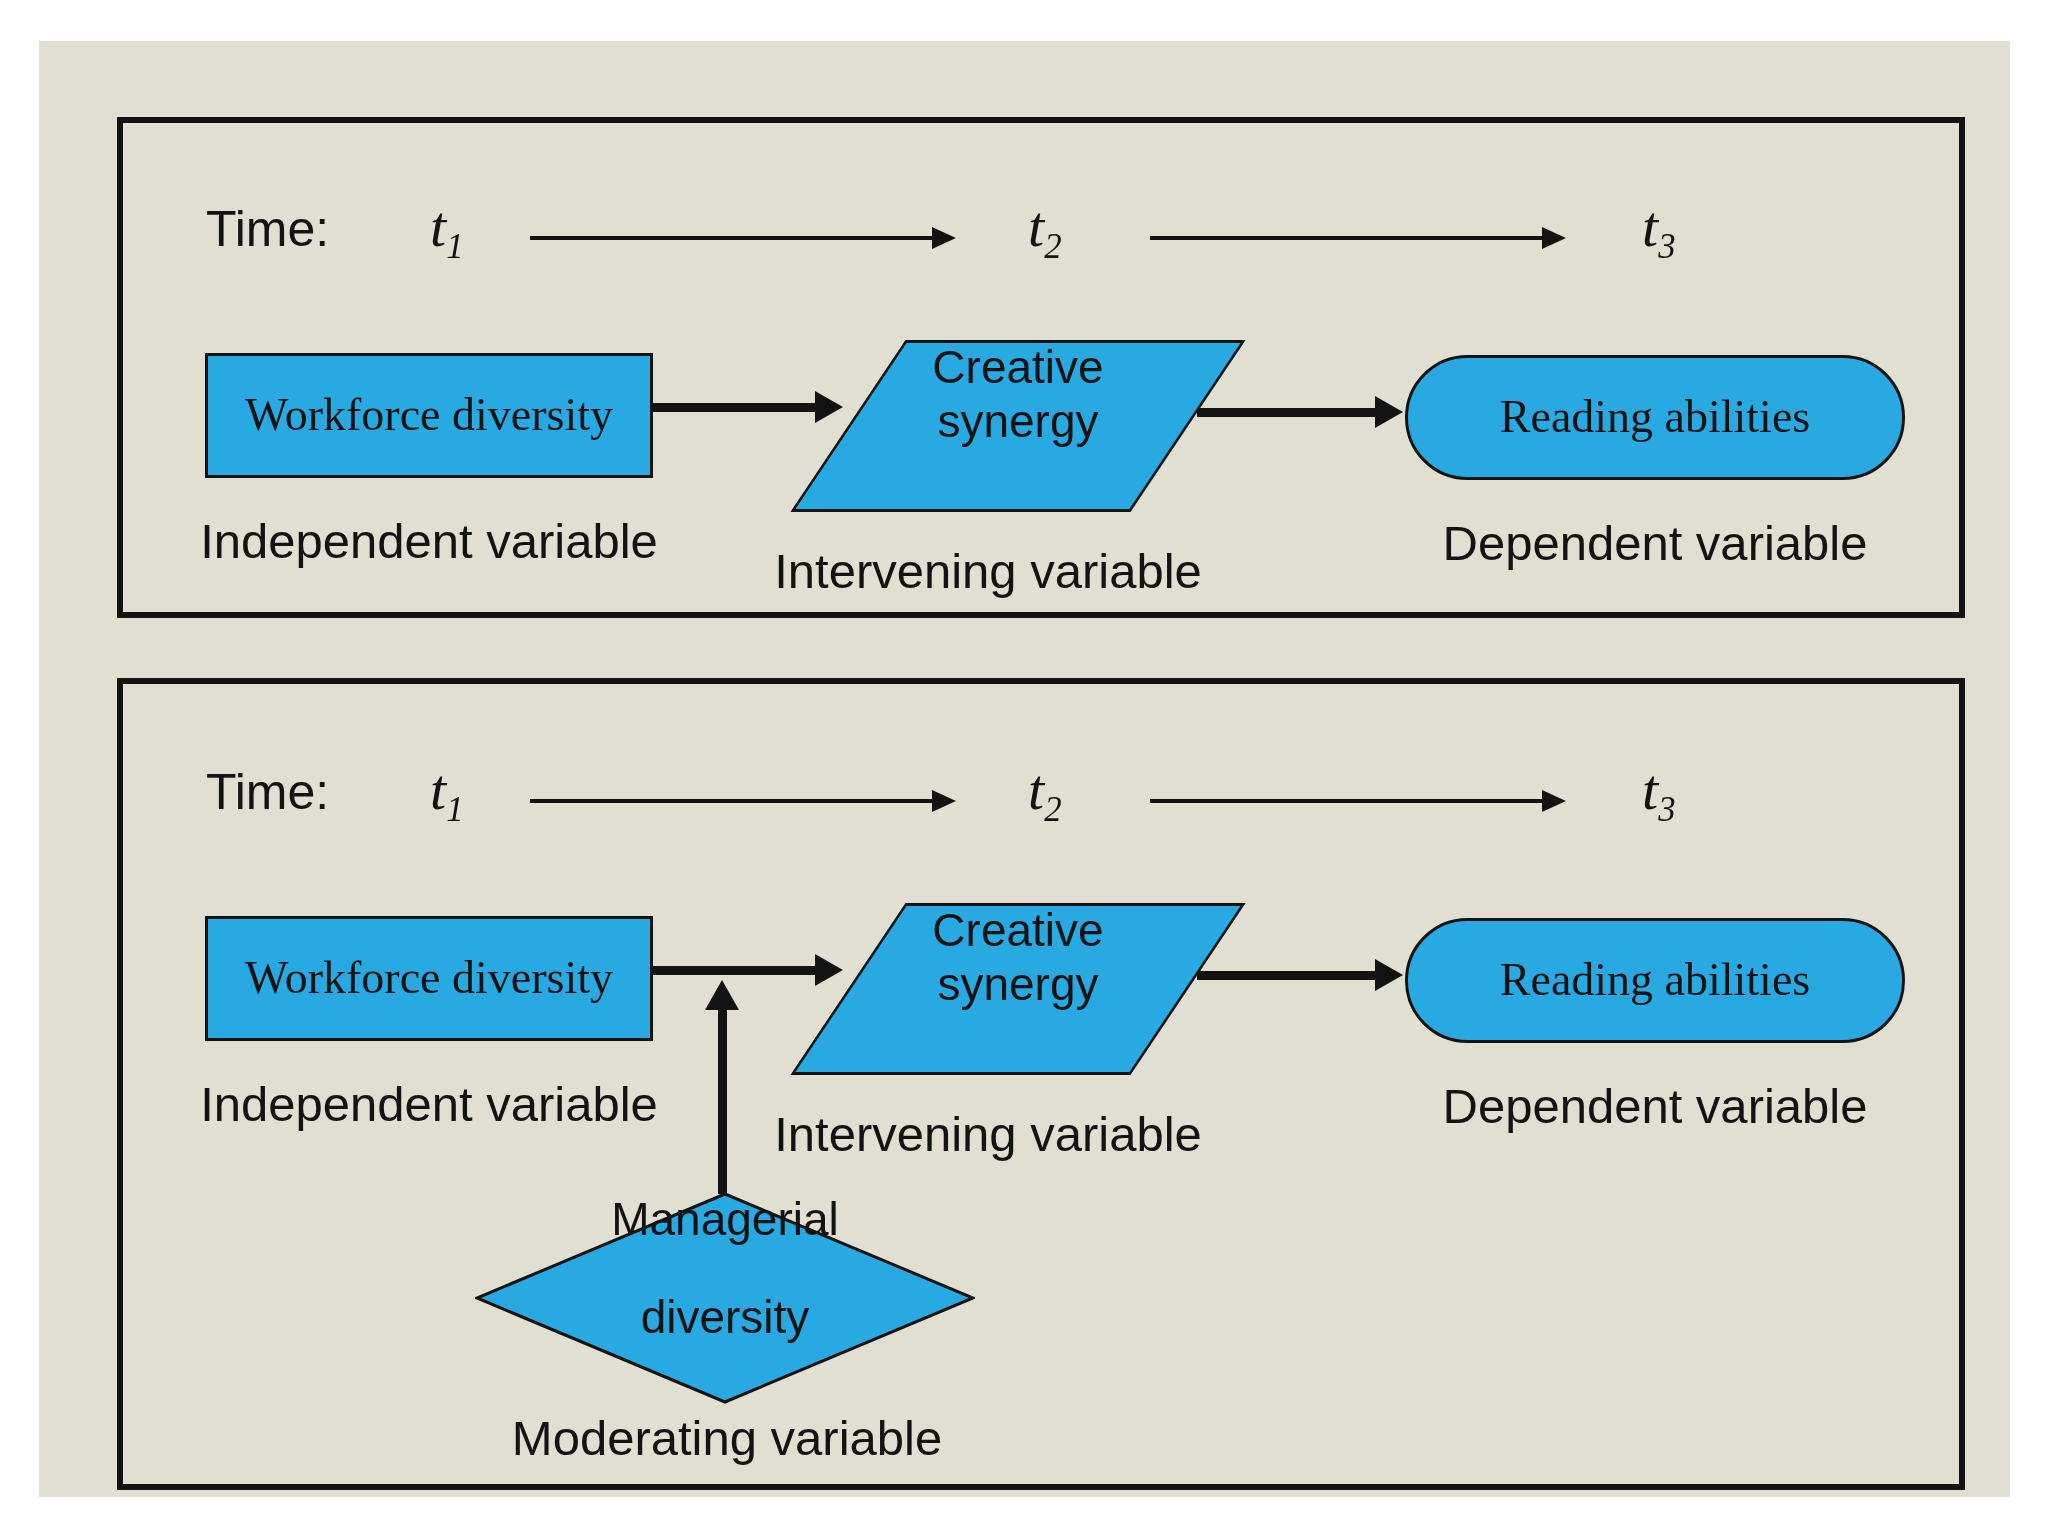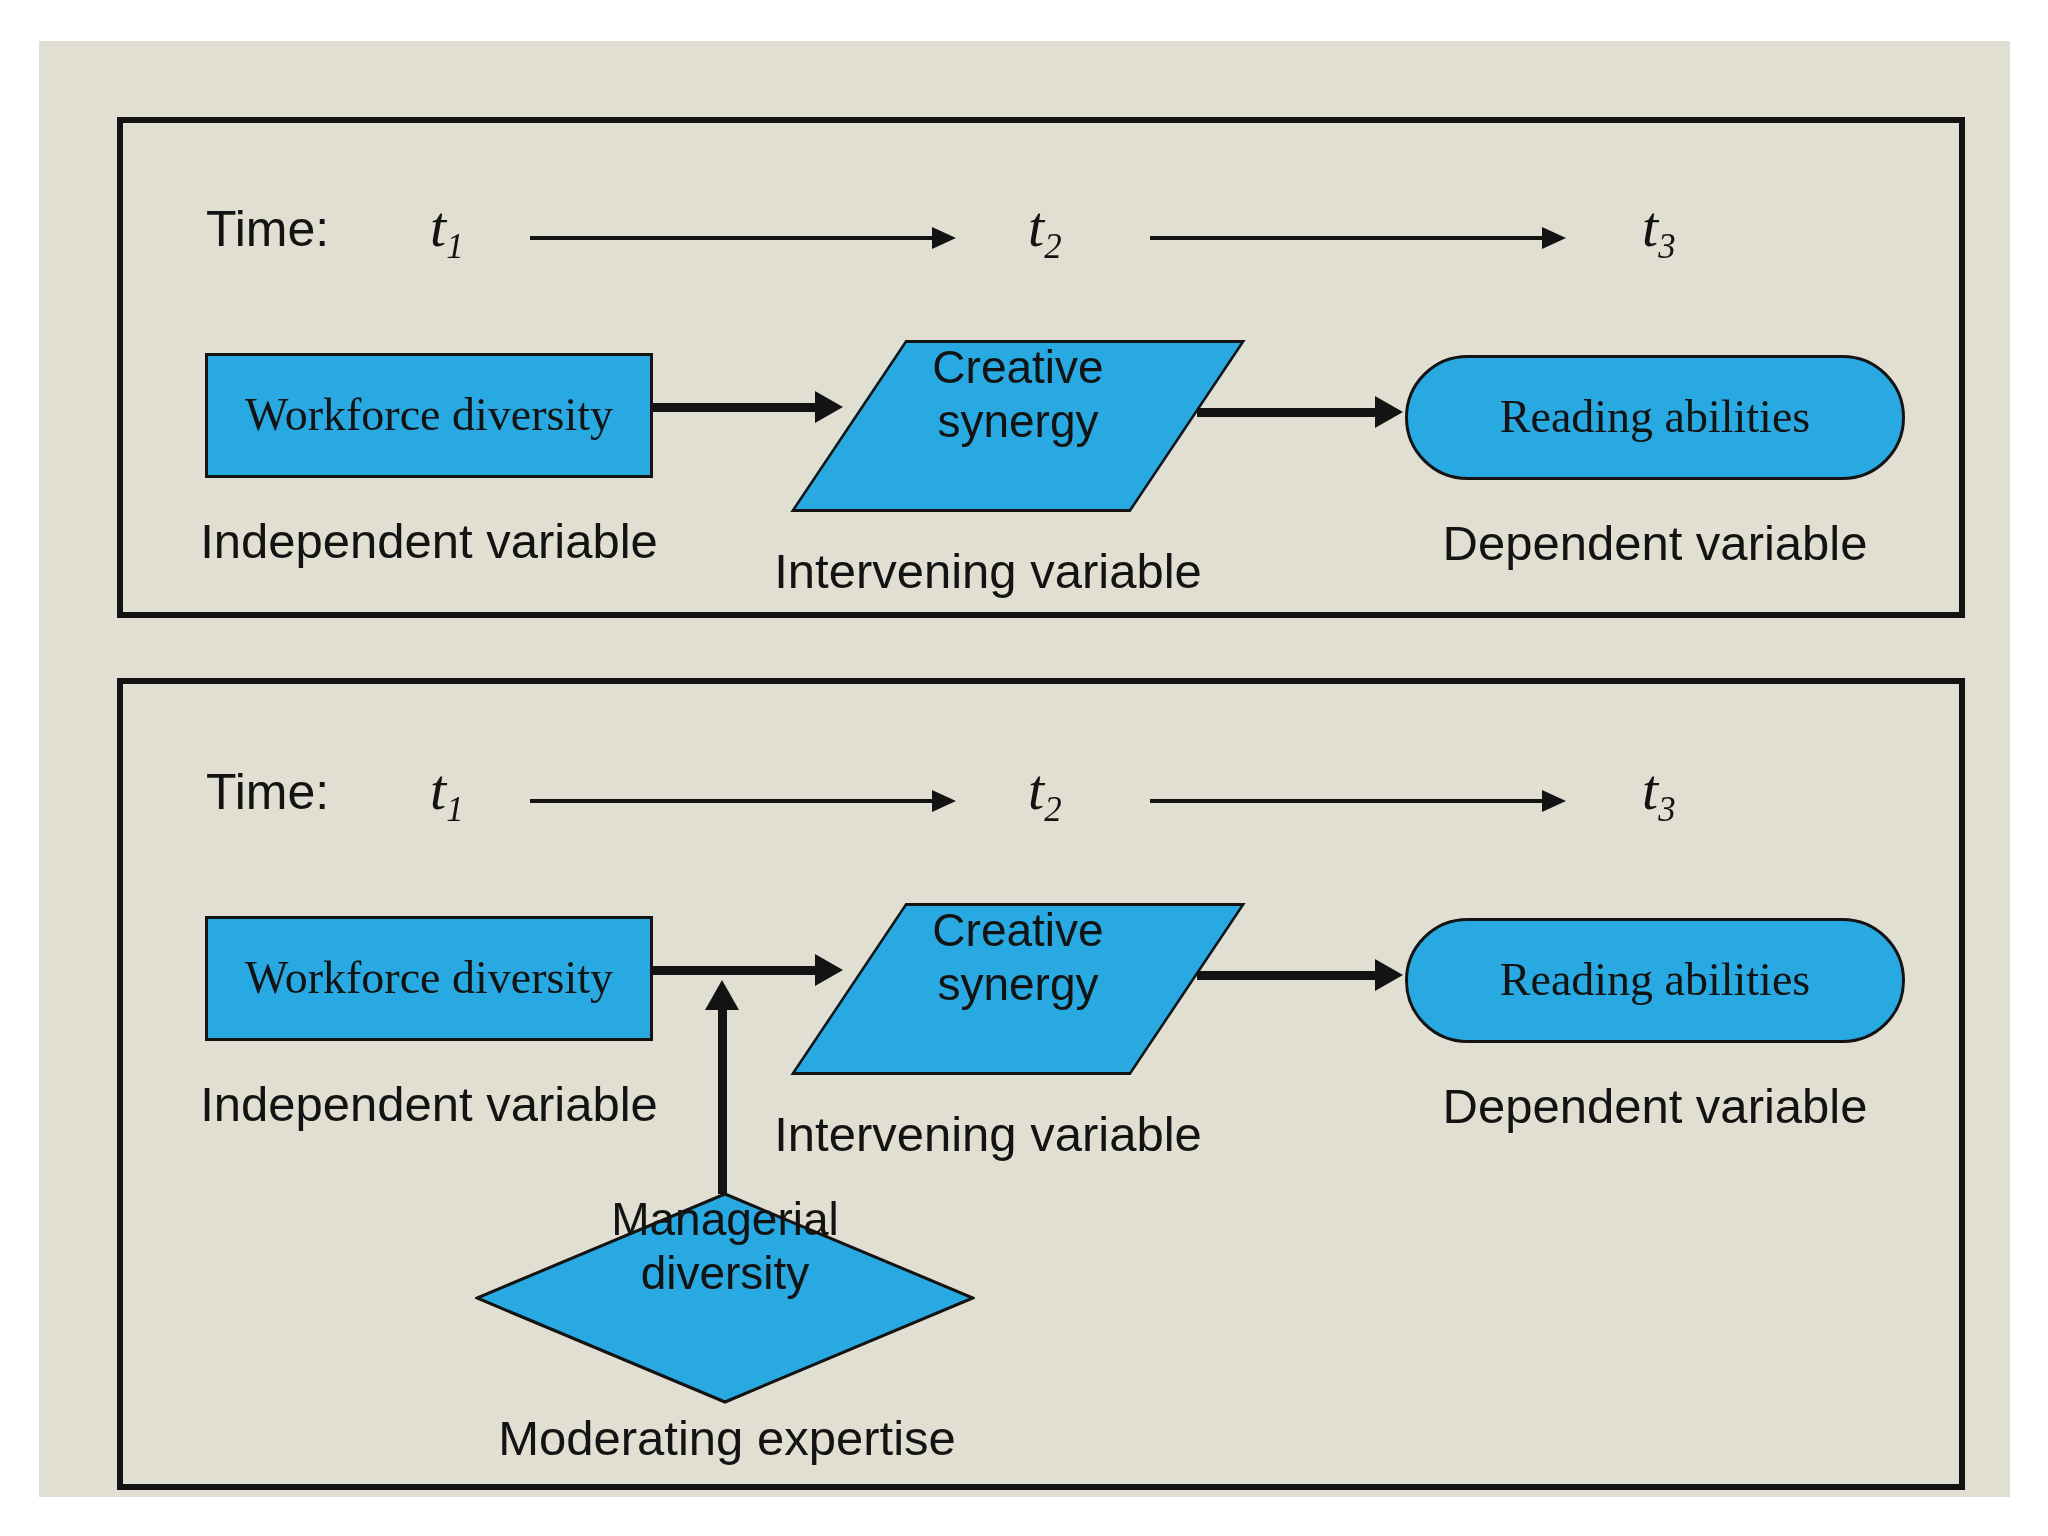--- a/index.html
+++ b/index.html
@@ -114,18 +114,18 @@
   <div class="cat-label" style="left:1355px;top:1082px;">Dependent variable</div>
 
   <div class="up-head" style="left:705px;top:980px;"></div>
   <div class="vert-shaft" style="left:718px;top:1008px;height:186px;"></div>
 
   <div class="diamond-wrap" style="left:475px;top:1192px;width:500px;height:212px;">
     <svg width="500" height="212" viewBox="0 0 500 212">
       <polygon points="250,2 498,106 250,210 2,106" fill="#29a9e1" stroke="#131313" stroke-width="3" style="fill:var(--fill);stroke:var(--ink);"></polygon>
     </svg>
   </div>
-  <div class="diamond-text" style="left:475px;top:1192px;width:500px;height:212px;">
+  <div class="diamond-text" style="left:475px;top:1192px;width:500px;height:212px;gap:44px;">
     <span>Managerial</span>
     <span>diversity</span>
   </div>
-  <div class="cat-label" style="left:427px;top:1414px;">Moderating expertise</div>
+  <div class="cat-label" style="left:427px;top:1414px;">Moderating variable</div>
 </div>
 
 </body></html>

